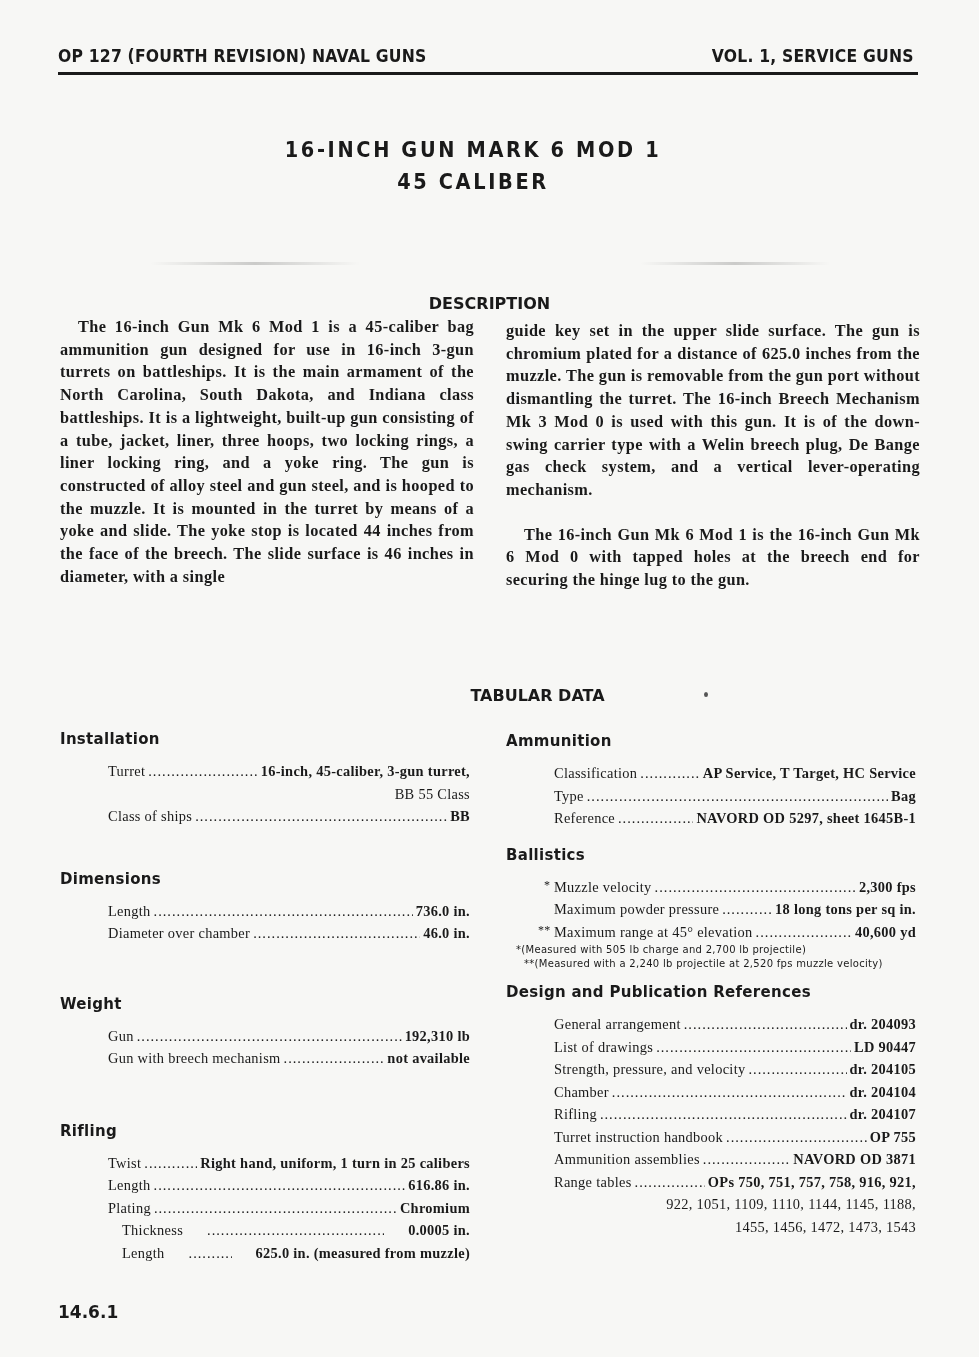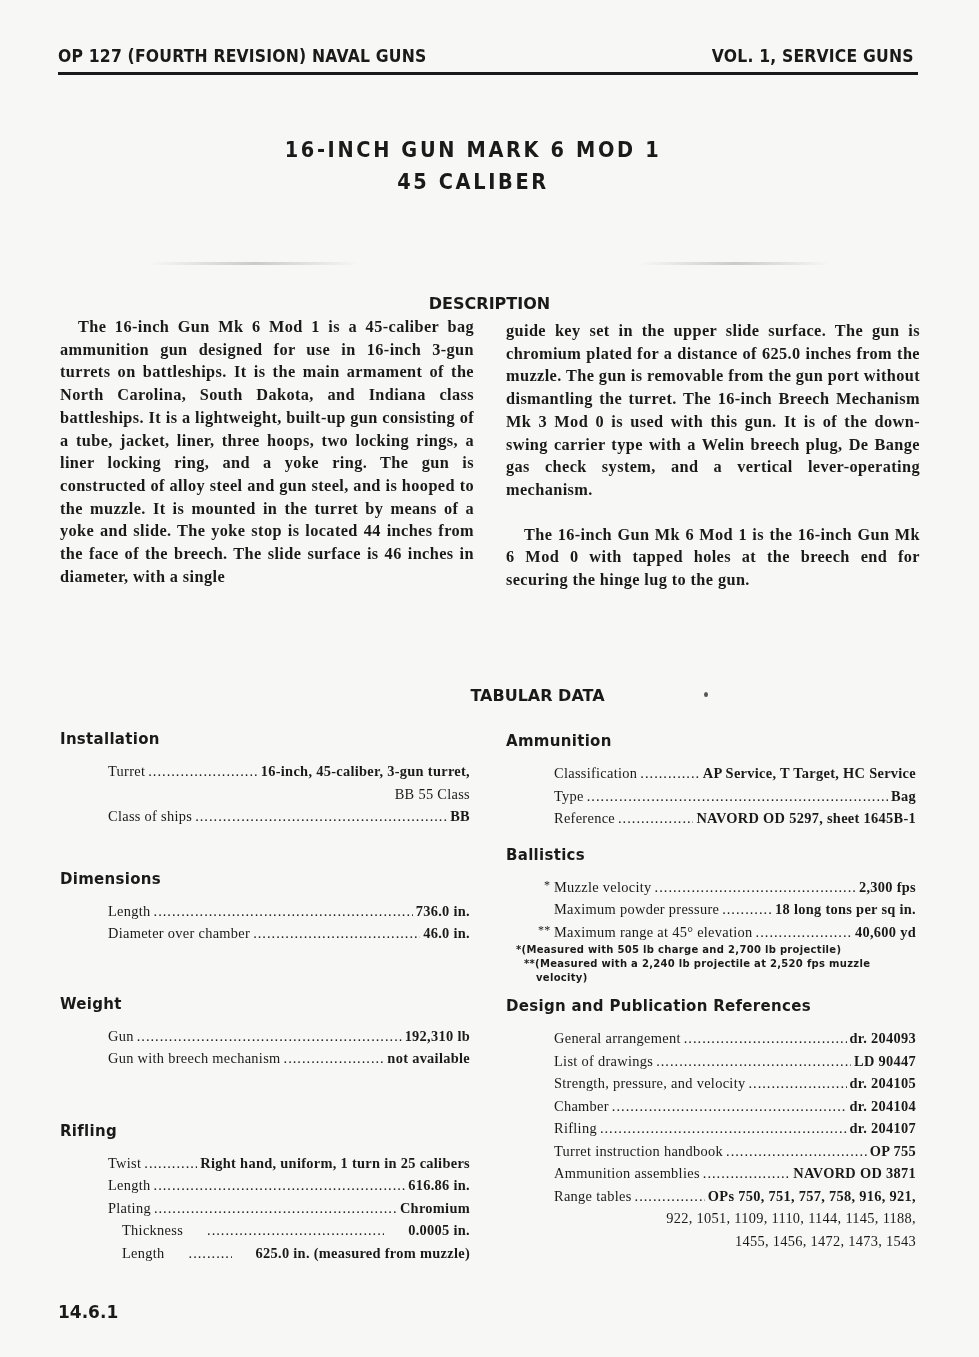--- a/index.html
+++ b/index.html
@@ -60,21 +60,21 @@
   }
   .row { display: flex; align-items: center; line-height: 22.5px; white-space: nowrap; margin-left: 48px; }
   .row .label { flex: 0 0 auto; }
   .row .dots { flex: 1 1 auto; overflow: hidden; margin: 0 3px; }
   .row .dots::after { content: "........................................................................................................................"; letter-spacing: 1px; }
   .row .value { flex: 0 0 auto; font-weight: bold; }
   .cont { text-align: right; line-height: 22.5px; }
   .sub { padding-left: 14px; gap: 21px; }
   .star { position: relative; }
   .star-mark { position: absolute; left: -10px; top: -2px; font-size: 12px; }
-  .note { font-family: "DejaVu Sans", sans-serif; font-weight: bold; font-size: 10px; line-height: 14px; padding-left: 10px; }
+  .note { font-family: "DejaVu Sans", sans-serif; font-weight: normal; font-size: 10px; line-height: 14px; padding-left: 10px; }
   .note2 { padding-left: 30px; text-indent: -12px; }
 
   .page-num {
     position: absolute; left: 58px; top: 1302px;
     font-family: "DejaVu Sans", sans-serif; font-weight: bold; font-size: 17px;
   }
   .speck { position: absolute; width: 4px; height: 5px; border-radius: 50%; background: #555; }
 </style>
 </head>
 <body>

